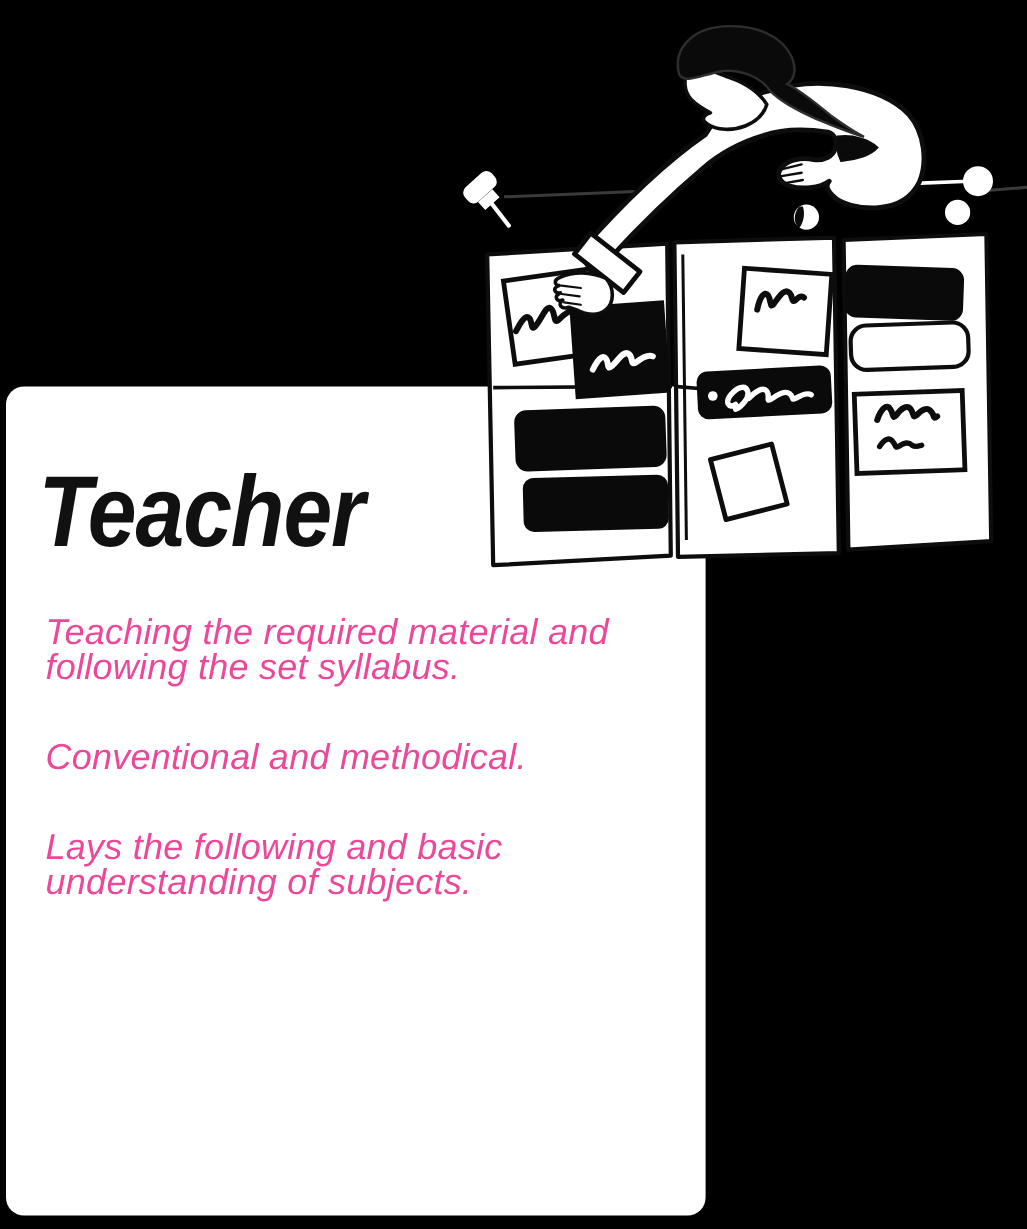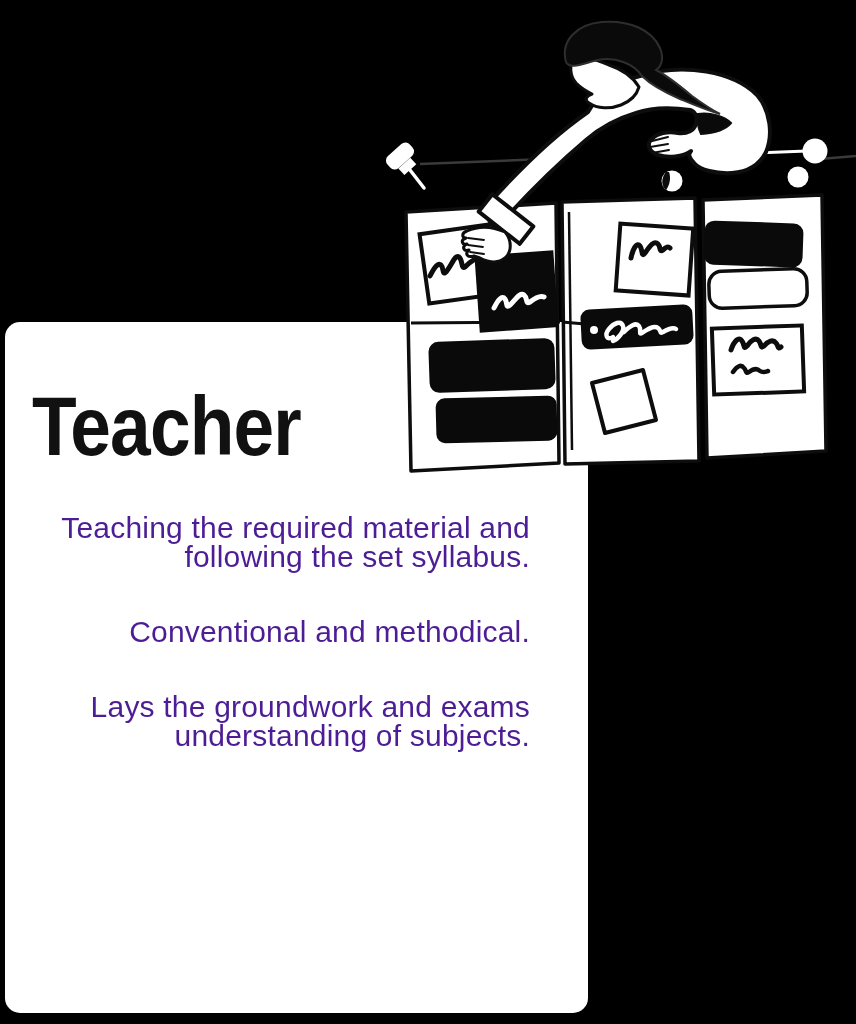--- a/index.html
+++ b/index.html
@@ -1,39 +1,39 @@
 <!DOCTYPE html>
 <html><head>
 <meta charset="utf-8">
 <style>
   html,body{margin:0;padding:0;background:#000;}
   .stage{position:relative;width:856px;height:1024px;background:#000;overflow:hidden;
-         font-family:"Liberation Sans",sans-serif;}
+         font-family:"Liberation Sans",sans-serif;font-style:italic;}
   .card{position:absolute;left:5px;top:322px;width:583px;height:691px;
         background:#ffffff;border-radius:15px;}
   .card-title{position:absolute;left:27px;top:62px;margin:0;
         font-size:84px;font-weight:700;color:#111;line-height:1;
         letter-spacing:-1px;transform:scaleX(0.87);transform-origin:left top;
         white-space:nowrap;}
   .card-paragraphs{position:absolute;left:33px;top:191px;width:492px;}
-  .card-paragraphs p{margin:0 0 46px 16px;font-size:30px;line-height:29px;
-        color:#4c1d95;letter-spacing:0.2px;text-align:right;}
+  .card-paragraphs p{margin:0 0 46px 0;font-size:30px;line-height:29px;
+        color:#ec4899;letter-spacing:0.2px;}
   svg.illu{position:absolute;left:0;top:0;}
 </style>
 </head>
 <body>
 
 <div class="stage">
 
   <div class="card">
     <h1 class="card-title">Teacher</h1>
     <div class="card-paragraphs">
       <p>Teaching the required material and following the set syllabus.</p>
       <p>Conventional and methodical.</p>
-      <p>Lays the groundwork and exams understanding of subjects.</p>
+      <p>Lays the following and basic understanding of subjects.</p>
     </div>
   </div>
 
   <svg class="illu" width="856" height="1024" viewBox="0 0 856 1024">
 
     <g>
       <path d="M 420,164 L 545,159" stroke="#3a3a3a" stroke-width="2.5" fill="none"></path>
       <path d="M 820,159 L 856,156" stroke="#3a3a3a" stroke-width="2.5" fill="none"></path>
       <path d="M 757,153 L 807,151" stroke="#ffffff" stroke-width="3" fill="none" stroke-linecap="round"></path>
     </g>

